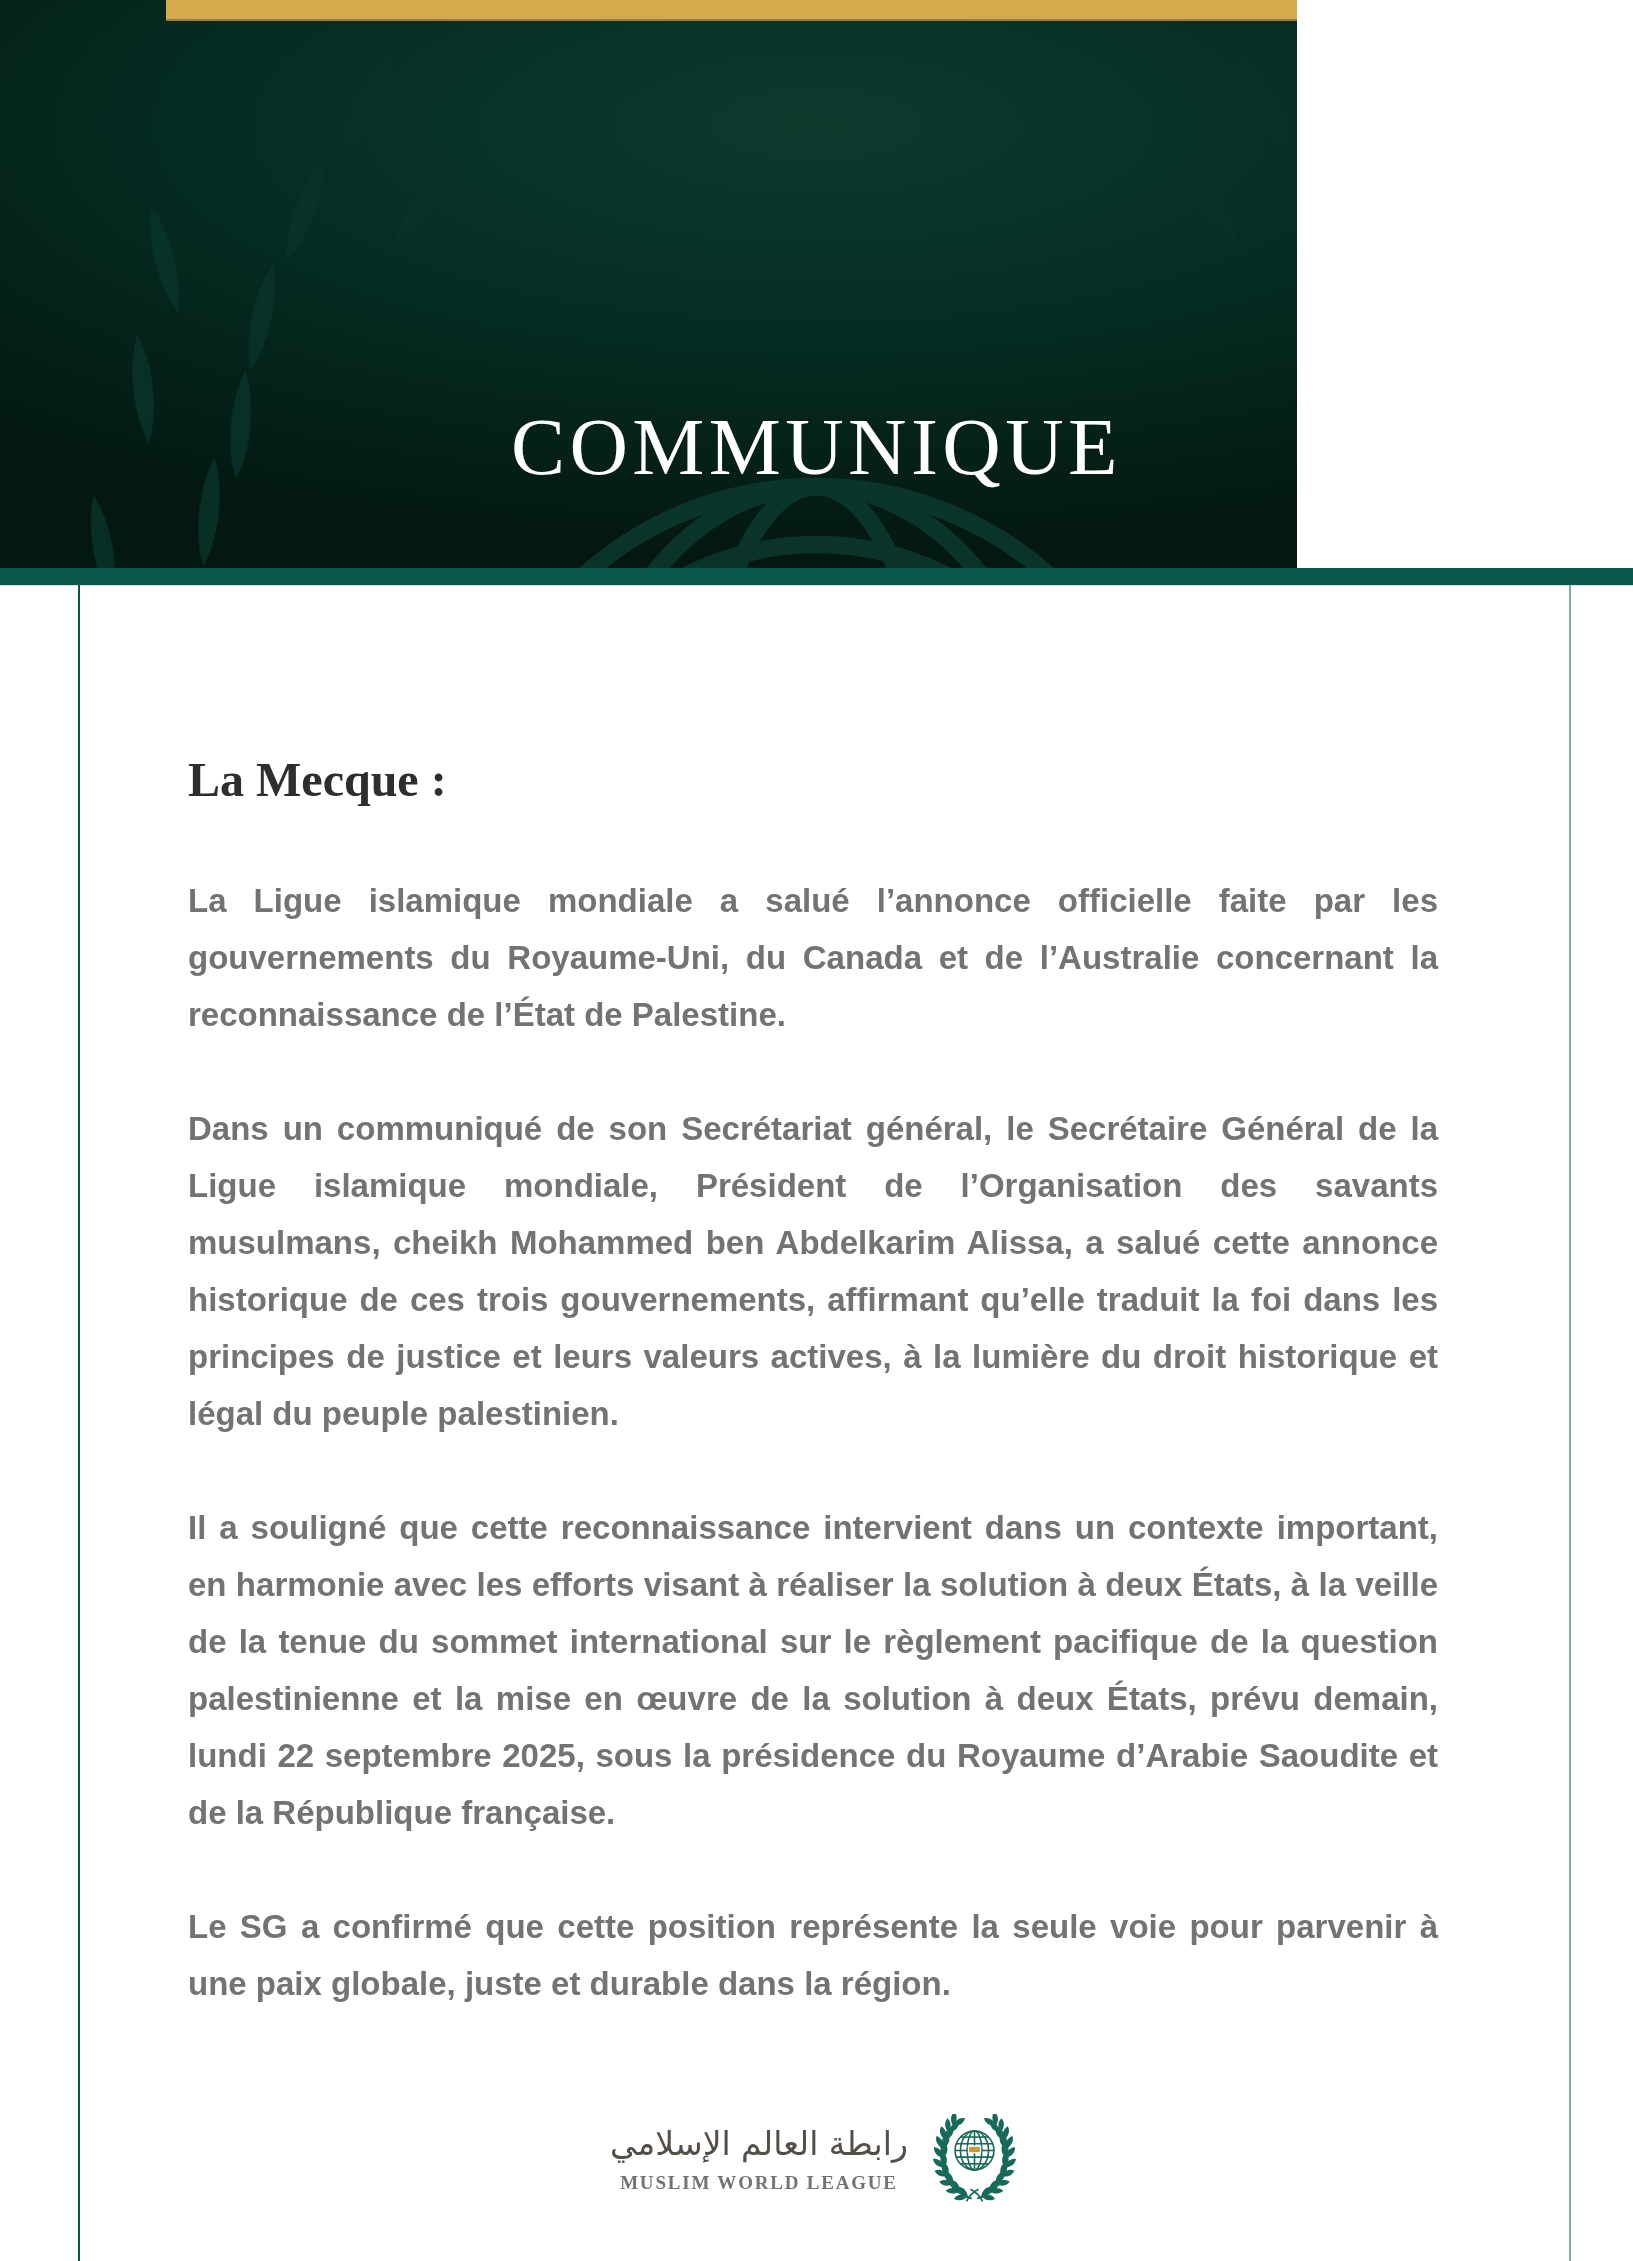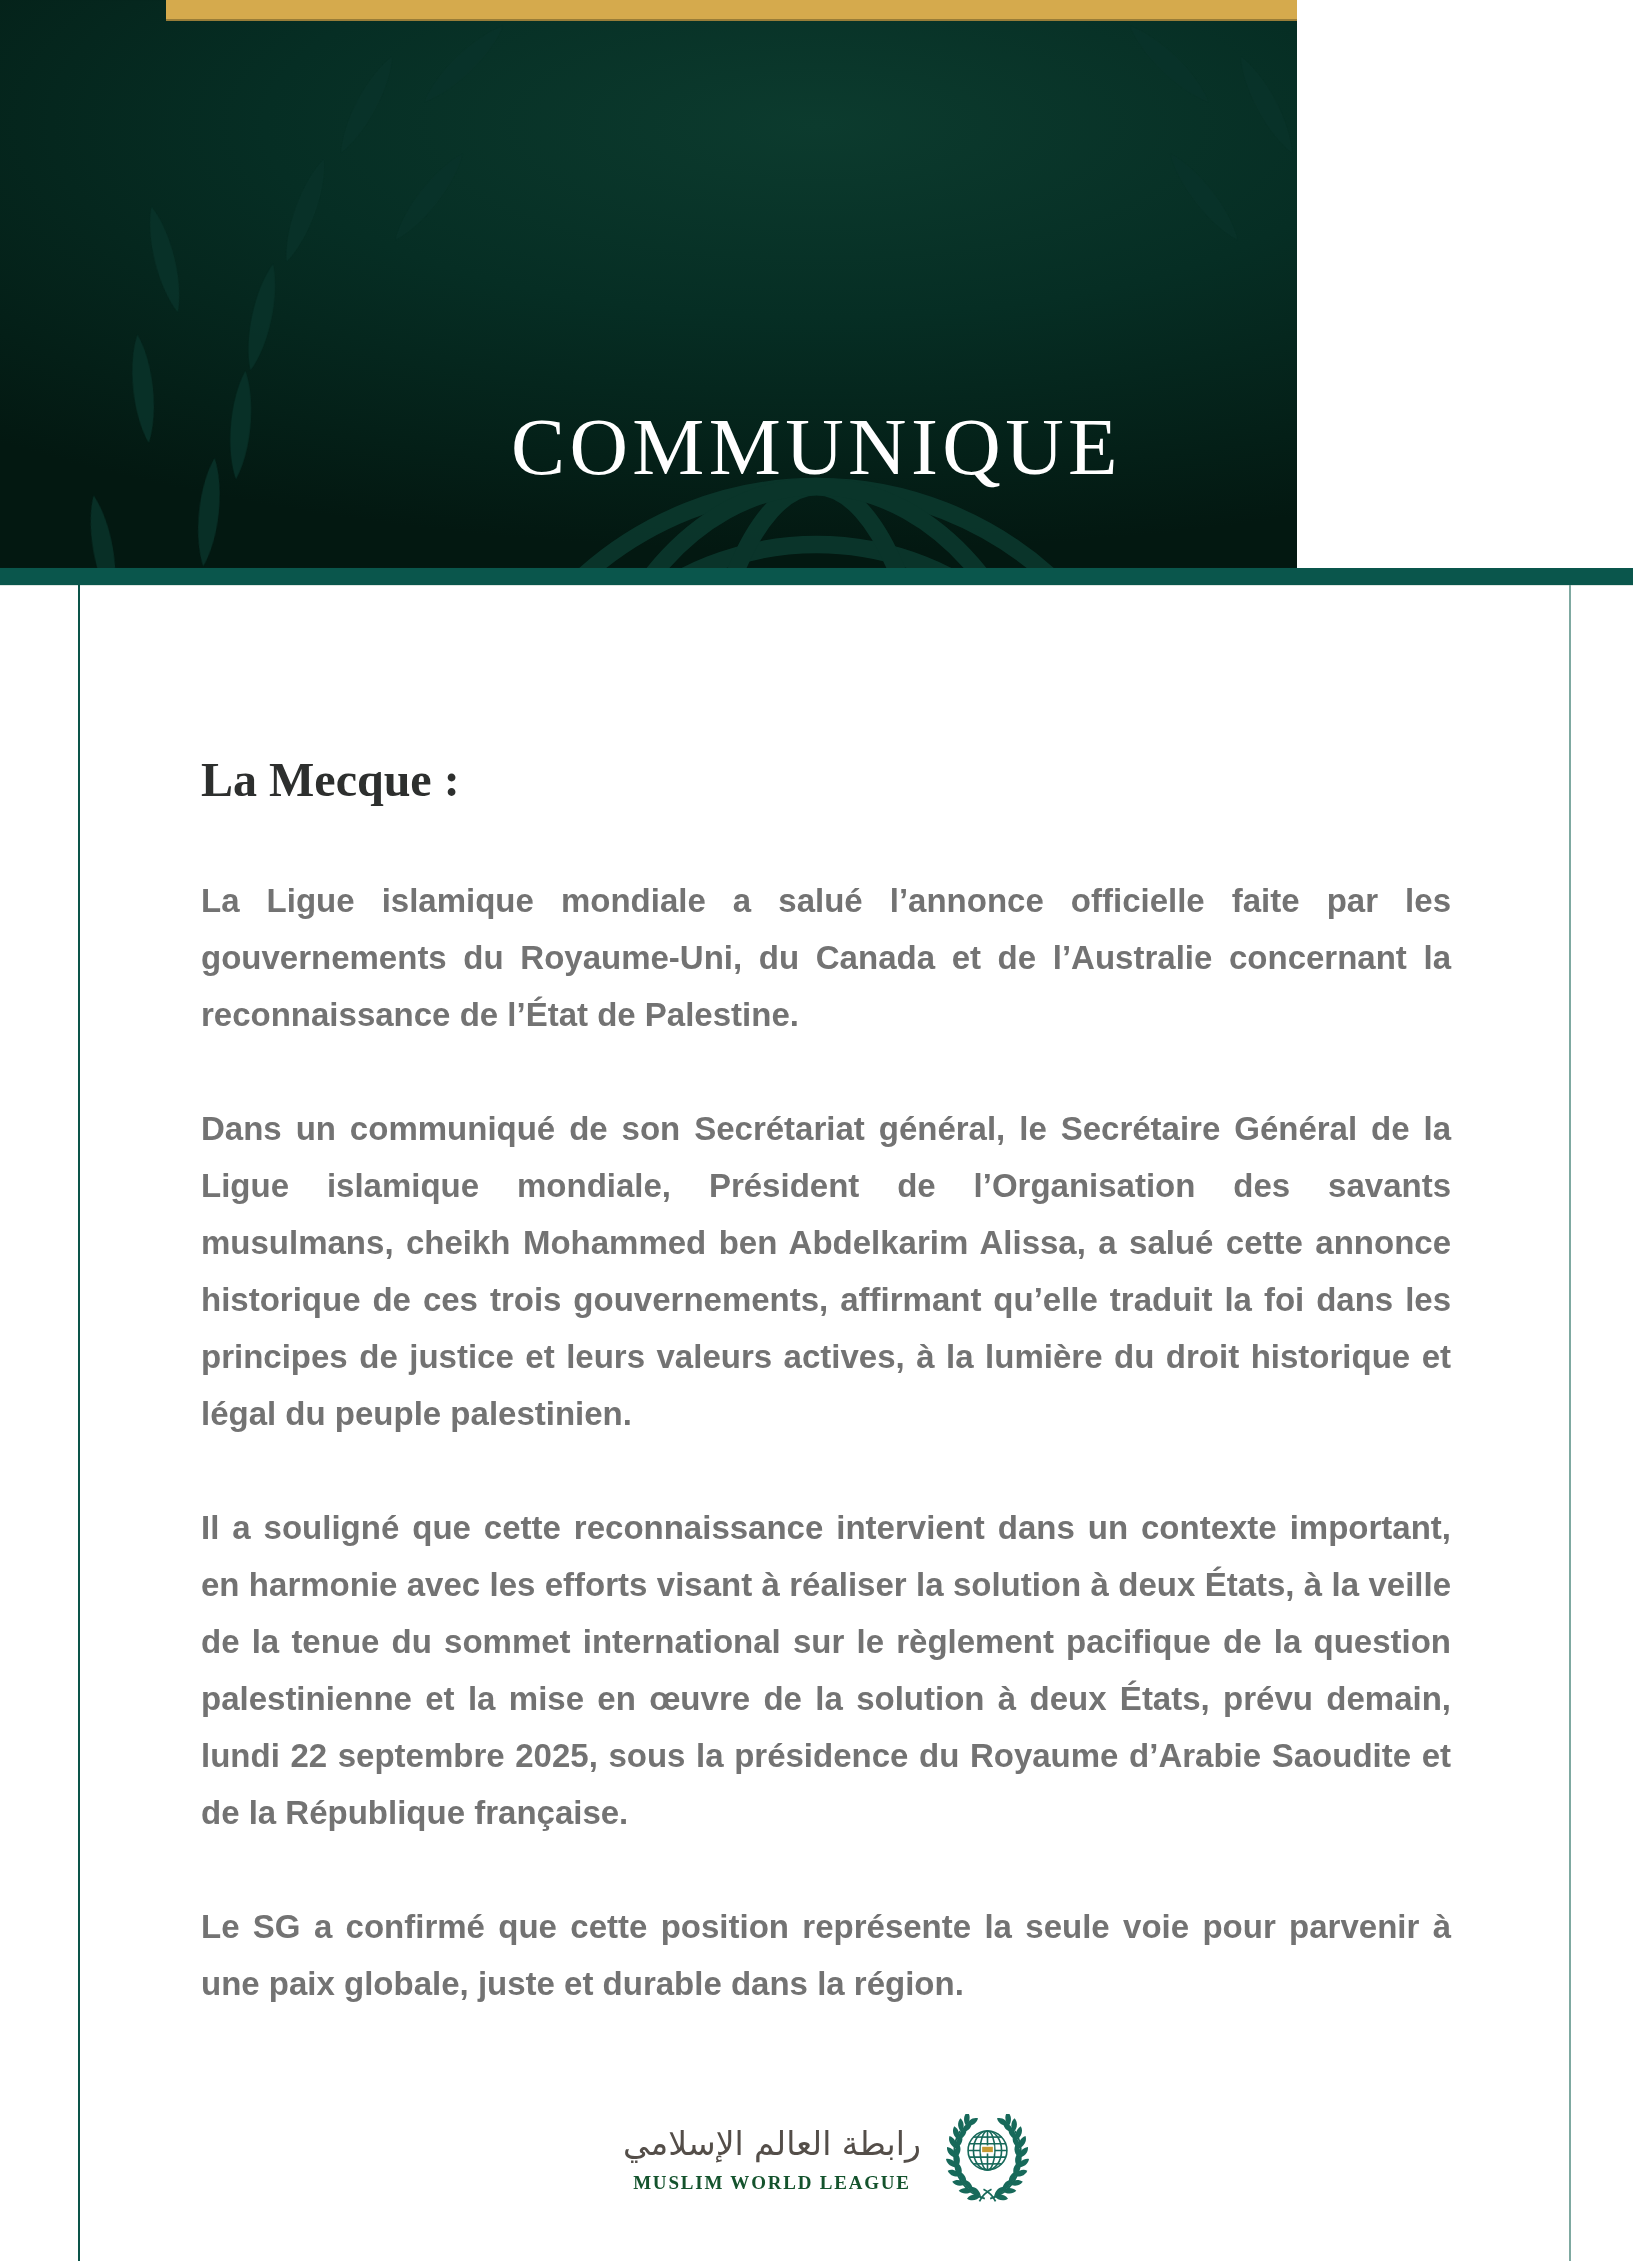--- a/index.html
+++ b/index.html
@@ -38,21 +38,21 @@
     border-bottom:1.5px solid #dde6e2;
   }
 
   
   .rule{position:absolute;top:585px;bottom:0;width:2.2px;}
   .rule-left{left:78px;background:#0c5449;}
   .rule-right{left:1569px;background:#7fa9a1;}
 
   
   .content{
-    position:absolute;left:201px;top:748px;width:1250px;
+    position:absolute;left:188px;top:748px;width:1250px;
   }
   .dateline{
     margin:0 0 60px 0;
     font-family:"Liberation Serif",serif;
     font-weight:700;
     font-size:48px;line-height:64px;
     color:#2d2f2e;
   }
   .para{
     margin:0 0 57px 0;
@@ -74,21 +74,21 @@
     direction:rtl;unicode-bidi:isolate;
     font-size:33px;line-height:1.25;
     color:#544e49;
     white-space:nowrap;
   }
   .latin{
     margin-top:8.7px;
     font-family:"Liberation Serif",serif;
     font-weight:700;
     font-size:19px;letter-spacing:1.8px;
-    color:#14532d;
+    color:#737373;
     white-space:nowrap;
   }
 </style>
 </head>
 <body>
 
 <div class="poster">
 
   <header class="hdr">
     <svg class="hdr-art" width="1633" height="568" viewBox="0 0 2250 782">

